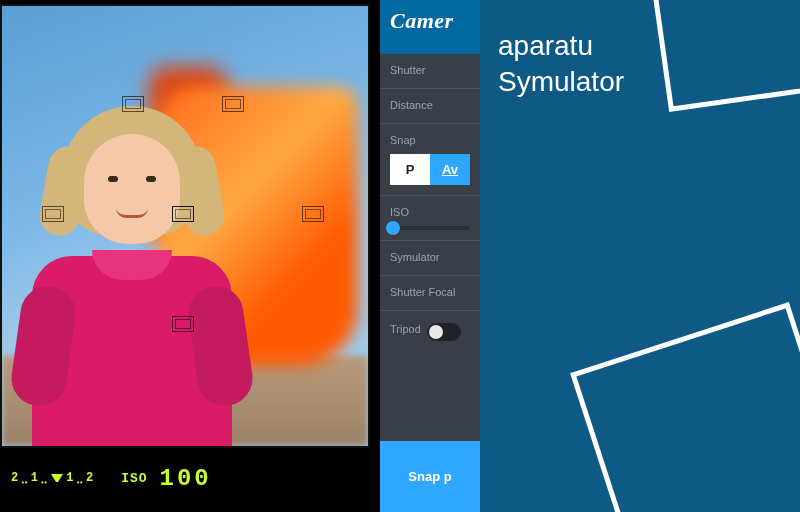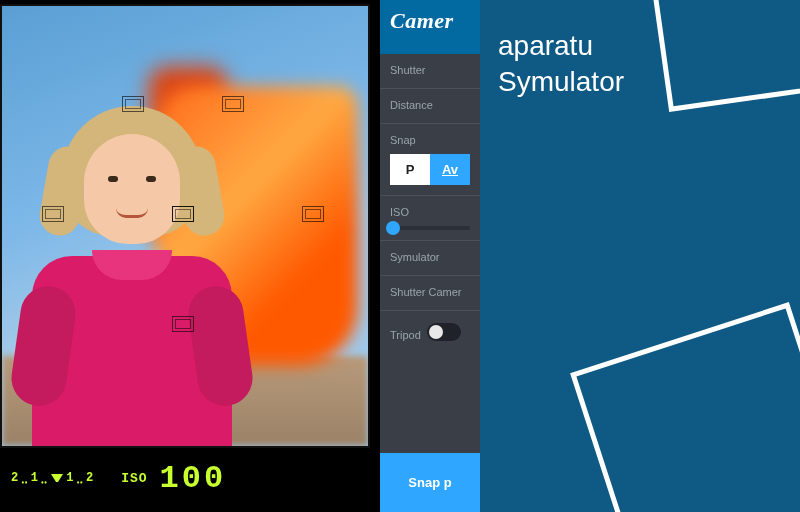--- a/index.html
+++ b/index.html
@@ -29,37 +29,37 @@
   .af-point::before { content: ""; position: absolute; inset: 2px; border: 1px solid rgba(0,0,0,0.5); }
   .af1 { top: 90px; left: 120px; } .af2 { top: 90px; left: 220px; }
   .af3 { top: 200px; left: 40px; } .af4 { top: 200px; left: 170px; border-color: rgba(0,0,0,0.9); }
   .af5 { top: 200px; left: 300px; } .af6 { top: 310px; left: 170px; }
 
   .readout { position: absolute; left: 0; right: 10px; bottom: 8px; height: 52px; color: #c7ff2f; font-family: "Courier New", monospace; font-weight: bold; display: flex; align-items: center; padding: 0 10px; letter-spacing: 1px; }
   .exp-scale { font-size: 12px; display: flex; align-items: center; gap: 0; }
   .exp-scale span { padding: 0 1px; }
   .exp-marker { display: inline-block; width: 0; height: 0; border-left: 5px solid transparent; border-right: 5px solid transparent; border-top: 8px solid #c7ff2f; margin: 0 2px; vertical-align: top; }
   .iso-label { margin-left: 26px; font-size: 13px; }
-  .iso-val { margin-left: 12px; font-size: 32px; font-family: "DSEG7", "Courier New", monospace; letter-spacing: 3px; }
+  .iso-val { margin-left: 12px; font-size: 24px; font-family: "DSEG7", "Courier New", monospace; letter-spacing: 3px; }
 
   .panel { width: 100px; height: 512px; background: #3a3f47; flex-shrink: 0; color: #b9c0c9; font-size: 12px; position: relative; overflow: hidden; }
   .panel-title { background: #0369a1; color: #fff; font-family: "Brush Script MT", cursive; font-style: italic; font-weight: bold; font-size: 22px; padding: 8px 10px 20px; letter-spacing: 0.5px; }
   .pgroup { padding: 10px 10px 4px; border-bottom: 1px solid #4b515b; position: relative; }
   .plabel { color: #9aa3ad; font-size: 11px; margin-bottom: 8px; display: block; }
   .slider-track { position: relative; height: 4px; background: #2b2f36; border-radius: 2px; margin-bottom: 6px; }
   .slider-fill { position: absolute; left: 0; top: 0; height: 100%; background: #2fa6ff; border-radius: 2px; }
   .slider-thumb { position: absolute; top: -5px; width: 14px; height: 14px; background: #2fa6ff; border-radius: 50%; margin-left: -7px; }
   .mode-row { display: flex; margin-bottom: 6px; }
   .mode-btn { flex: 1; text-align: center; padding: 8px 0; font-weight: bold; font-size: 13px; cursor: pointer; }
   .mode-btn.p { background: #fff; color: #222; }
   .mode-btn.av { background: #2fa6ff; color: #fff; text-decoration: underline; }
   .toggle { position: relative; width: 34px; height: 18px; background: #1f2228; border-radius: 10px; display: inline-block; vertical-align: middle; margin-left: 6px; }
   .toggle-knob { position: absolute; left: 2px; top: 2px; width: 14px; height: 14px; background: #e8e8e8; border-radius: 50%; }
-  .tripod-row { display: flex; align-items: flex-end; padding: 12px 10px 14px; }
-  .snap { position: absolute; left: 0; right: 0; bottom: 0; background: #2fa6ff; color: #fff; text-align: center; padding: 22px 0; font-weight: bold; font-size: 13px; cursor: pointer; }
+  .tripod-row { display: flex; align-items: flex-start; padding: 12px 10px 14px; }
+  .snap { position: absolute; left: 0; right: 0; bottom: 0; background: #2fa6ff; color: #fff; text-align: center; padding: 28px 0; font-weight: bold; font-size: 13px; cursor: pointer; }
 
   .promo { flex: 1; height: 512px; background: #0f5a84; position: relative; color: #fff; padding: 28px 18px; }
   .promo-title { font-size: 28px; line-height: 1.3; font-weight: 400; }
   .promo-site { position: absolute; left: 32px; bottom: 36px; font-size: 16px; }
   .shape-top { position: absolute; top: -20px; right: -40px; width: 180px; height: 120px; border: 5px solid #fff; transform: rotate(-8deg); }
   .shape-bot { position: absolute; bottom: -50px; right: -30px; width: 230px; height: 230px; border: 5px solid #fff; transform: rotate(-18deg); }
 </style>
 </head>
 <body>
 
@@ -132,21 +132,21 @@
       <div class="slider-fill" style="width:4%"></div>
       <div class="slider-thumb" style="left:4%"></div>
     </div>
   </div>
 
   <div class="pgroup">
     <span class="plabel">Symulator</span>
   </div>
 
   <div class="pgroup">
-    <span class="plabel">Shutter Camer</span>
+    <span class="plabel">Shutter Focal</span>
   </div>
 
   <div class="tripod-row">
     <span class="plabel" style="margin:0">Tripod</span>
     <span class="toggle">
       <span class="toggle-knob"></span>
     </span>
   </div>
 
   <div class="snap">Snap p</div>

